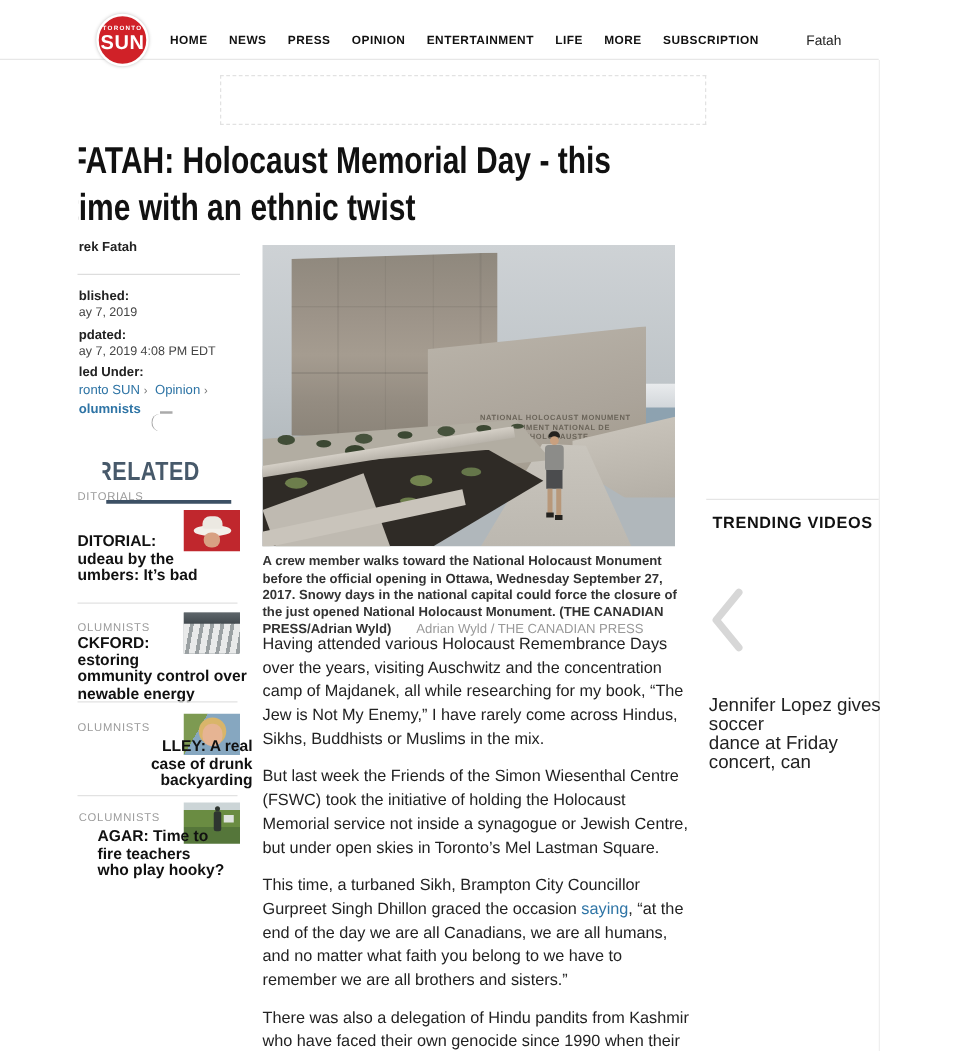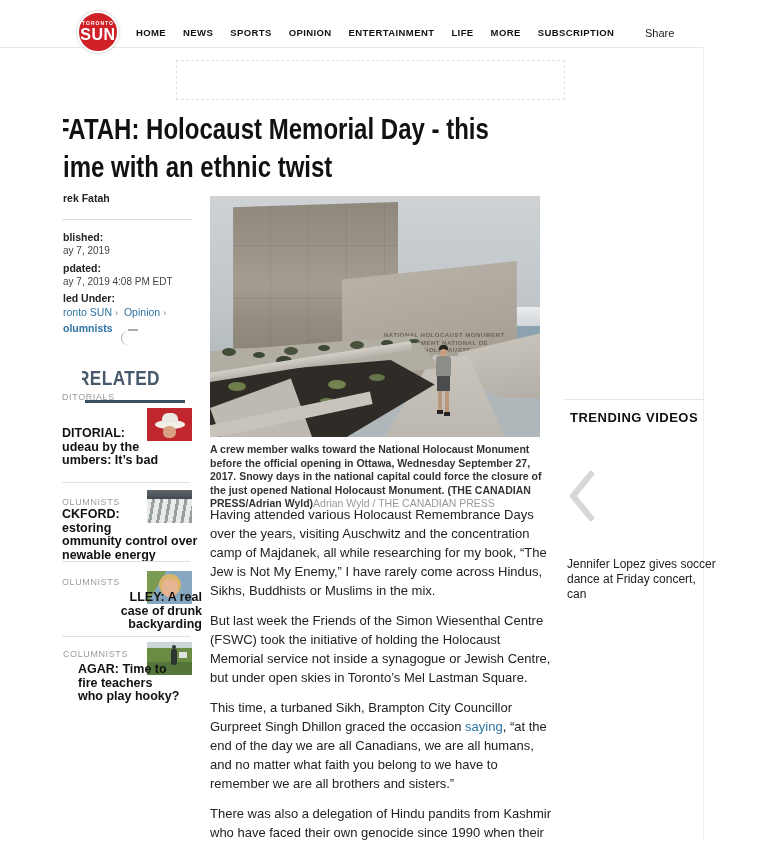--- a/index.html
+++ b/index.html
@@ -124,54 +124,54 @@
   .person .shirt { position:absolute; left:8px;  top:11px; width:15px; height:21px; background:#8c8c89; border-radius:3px; }
   .person .shorts{ position:absolute; left:9px;  top:31px; width:13px; height:15px; background:#4b4c4e; }
   .person .leg1  { position:absolute; left:10px; top:46px; width:4px; height:20px; background:#b8987a; }
   .person .leg2  { position:absolute; left:17px; top:46px; width:4px; height:22px; background:#b8987a; }
   .person .shoe1 { position:absolute; left:9px;  top:65px; width:6px; height:4px; background:#23221f; }
   .person .shoe2 { position:absolute; left:16px; top:67px; width:6px; height:4px; background:#23221f; }
 
   
   .caption { left:210px; top:443px; width:334px; font-size:10.5px; line-height:13.5px; color:#333; }
   .caption b { font-weight:bold; }
-  .caption .credit { color:#999; font-weight:normal; padding-left:0; }
+  .caption .credit { color:#999; font-weight:normal; padding-left:20px; }
   .bodycol { left:210px; top:505px; width:342px; font-size:13px; line-height:19px; color:#222; }
   .bodycol p { margin-bottom:11px; }
   .bodylink { color:#2e74a5; cursor:pointer; }
 
   
   .right-divider { left:703px; top:48px; width:1px; height:793px; background:#efefef; }
   .trend-topline { left:565px; top:399px; width:138px; height:1px; background:#e5e5e5; }
   .trendhead { left:570px; top:410px; font-size:13px; font-weight:bold; letter-spacing:.5px; color:#111; }
   .chevron { left:567px; top:470px; cursor:pointer; }
-  .trenditem { left:567px; top:557px; width:150px; font-size:12px; line-height:15px; color:#222; cursor:pointer; }
+  .trenditem { left:567px; top:557px; width:150px; font-size:15px; line-height:15px; color:#222; cursor:pointer; }
 </style>
 </head>
 <body>
 
 <div class="abs header-line"></div>
 
 <div class="abs logo">
   <span class="t">TORONTO</span>
   <span class="s">SUN</span>
 </div>
 
 <div class="abs nav">
   <span>HOME</span>
   <span>NEWS</span>
-  <span>SPORTS</span>
+  <span>PRESS</span>
   <span>OPINION</span>
   <span>ENTERTAINMENT</span>
   <span>LIFE</span>
   <span>MORE</span>
   <span>SUBSCRIPTION</span>
 </div>
 
-<div class="abs share">Share</div>
+<div class="abs share">Fatah</div>
 
 <div class="abs adbox"></div>
 
 <div class="abs titlewrap">
   <div class="title">
     <div>FATAH: Holocaust Memorial Day - this</div>
     <div>time with an ethnic twist</div>
   </div>
 </div>
 

